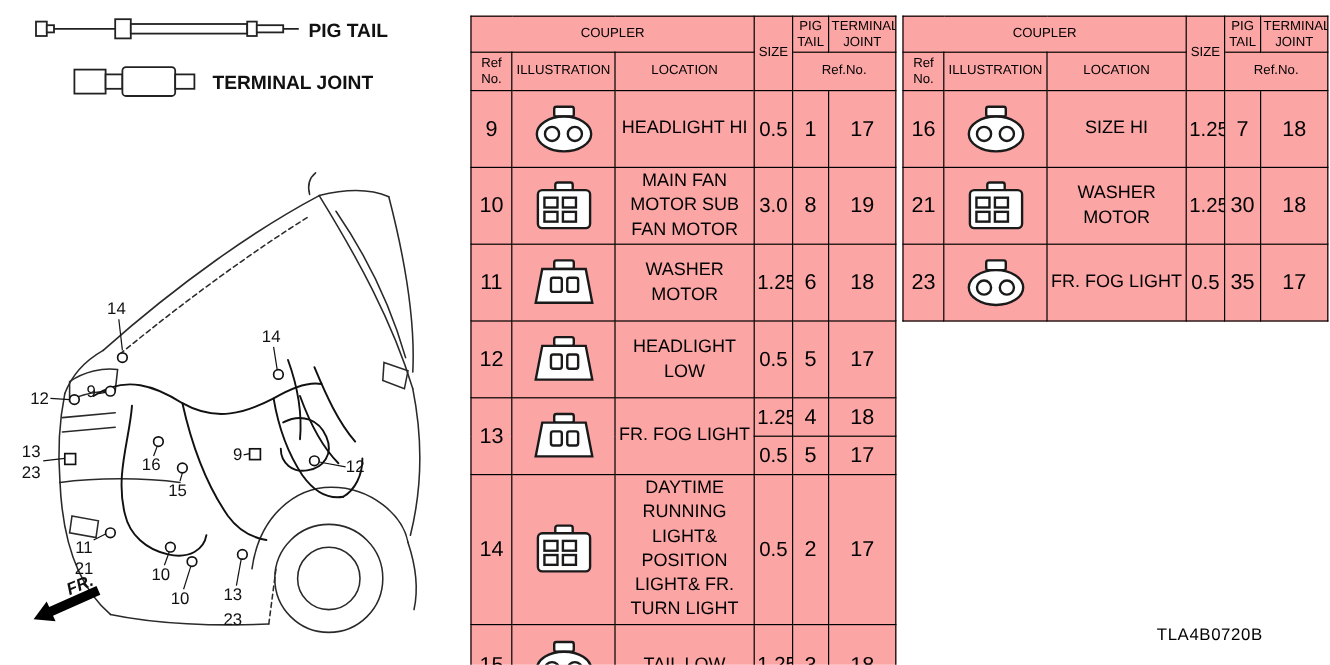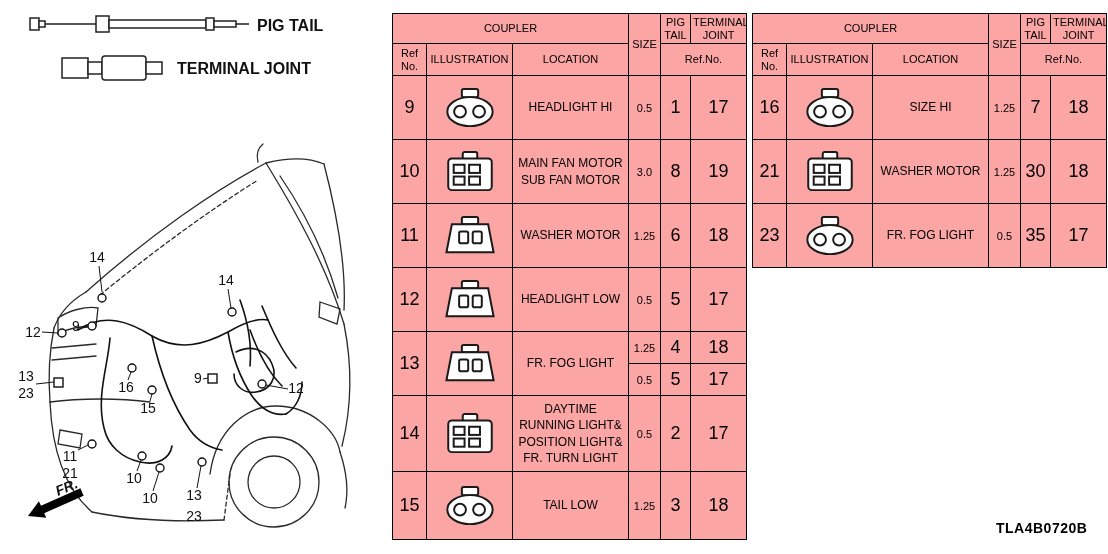--- a/index.html
+++ b/index.html
@@ -16,25 +16,25 @@
   table.parts th, table.parts td{
     border:1.6px solid #000;padding:1px 2px;text-align:center;vertical-align:middle;overflow:hidden;
   }
   .t1{left:392px;top:13px;width:354px}
   .t2{left:752px;top:13px;width:354px}
   th{font-size:11px;font-weight:normal;line-height:1.15}
   .hr1{height:30px}.hr2{height:32px}
   .r64{height:64px}.r32{height:32px}.r76{height:76px}.r68{height:68px}
   td.ref{font-size:18px}
   td.num{font-size:18px}
-  td.size{font-size:11px}
-  td.loc{font-size:12px;text-align:left;padding-left:4px;line-height:1.35}
+  td.size{font-size:17px}
+  td.loc{font-size:15px;text-align:left;padding-left:4px;line-height:1.35}
   .conn{width:58px;height:44px;display:block;margin:0 auto}
   .c-ref{width:34px}.c-ill{width:86px}.c-loc{width:116px}.c-size{width:32px}.c-pig{width:30px}.c-tj{width:56px}
-  .part-code{position:absolute;left:996px;top:520px;font-size:14px;font-weight:bold;letter-spacing:.5px}
+  .part-code{position:absolute;left:964px;top:520px;font-size:14px;font-weight:normal;letter-spacing:.5px}
   .defs-hidden{position:absolute;width:0;height:0;overflow:hidden}
 </style>
 </head>
 <body>
 
 <svg class="defs-hidden" aria-hidden="true">
   <defs>
     <symbol id="conn-round" viewBox="0 0 64 48">
       <g fill="#fff" stroke="#1a1a1a" stroke-width="2.2">
         <rect x="23" y="3" width="18" height="9" rx="2"></rect>

